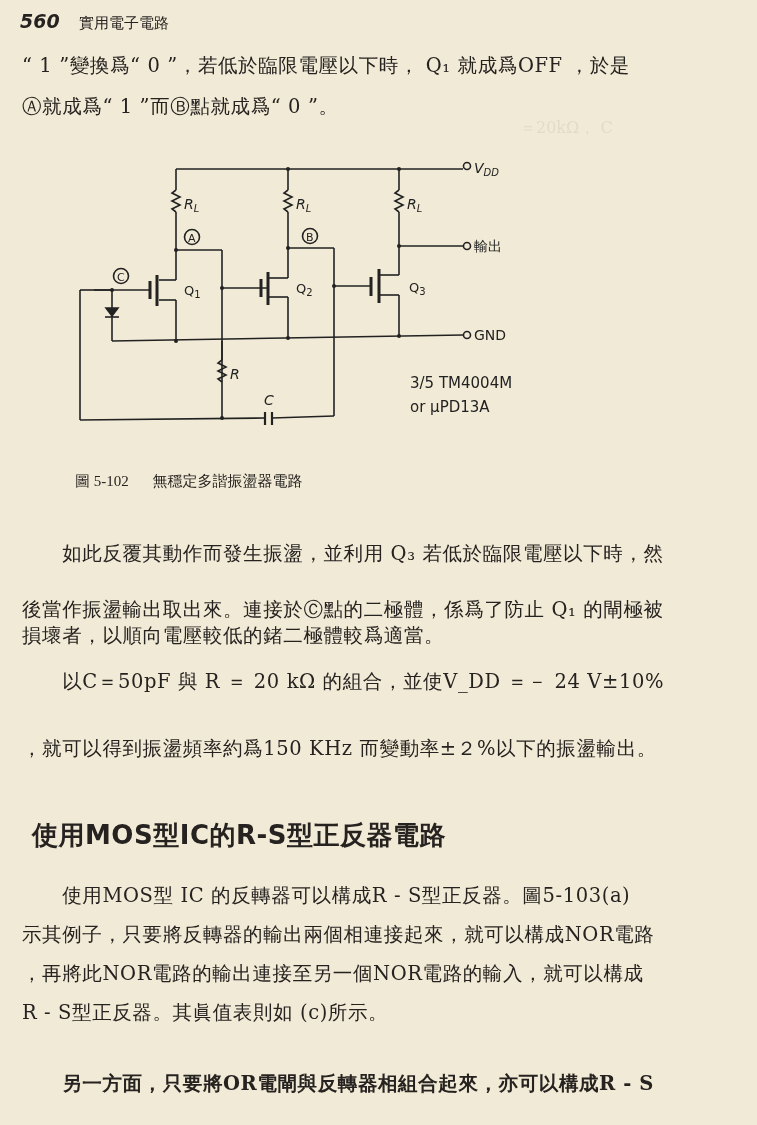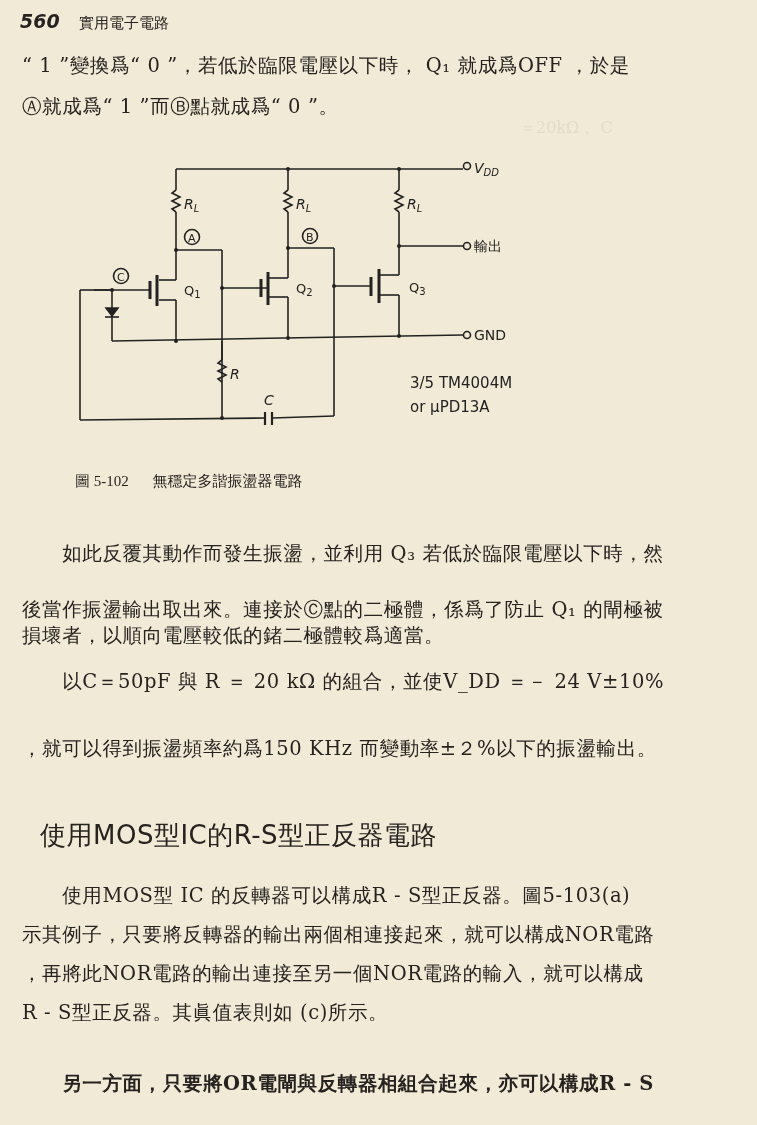--- a/index.html
+++ b/index.html
@@ -10,21 +10,21 @@
     color:#262220;
     position:relative;
   }
   .abs { position:absolute; white-space:nowrap; }
   .running-head { left:20px; top:10px; font-size:17px;text-align:center; }
   .page-num { font-family:"DejaVu Sans", sans-serif; font-weight:bold; font-style:italic; font-size:19px; margin-right:14px; }
   .run-title { font-family:"DejaVu Sans", sans-serif; font-size:15px; }
   .line { font-size:19.5px; letter-spacing:0.6px; left:22px; }
   .caption { left:75px; top:472px; font-size:15px; font-family:Liberation Serif, serif; }
   .caption .fig-no { margin-right:20px; }
-  .section-heading { left:40px; top:818px; font-family:"DejaVu Sans", sans-serif; font-weight:normal; font-size:26px; letter-spacing:0.5px; }
+  .section-heading { left:32px; top:818px; font-family:"DejaVu Sans", sans-serif; font-weight:bold; font-size:26px; letter-spacing:0.5px; }
   svg.circuit { position:absolute; left:60px; top:150px; }
   svg text { font-family:"DejaVu Sans", sans-serif; fill:#222; }
   .ghost { position:absolute; color:#d6cfbd; opacity:0.55; font-size:16px; }
 </style>
 </head>
 <body>
 
 <div class="ghost" style="left:520px;top:118px;">＝20kΩ， C</div>
 
 <div class="abs running-head">

